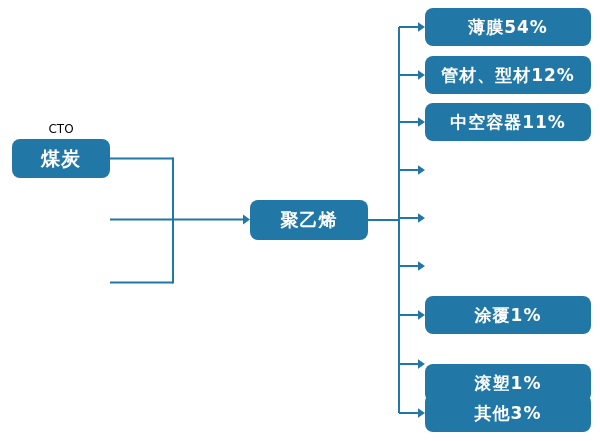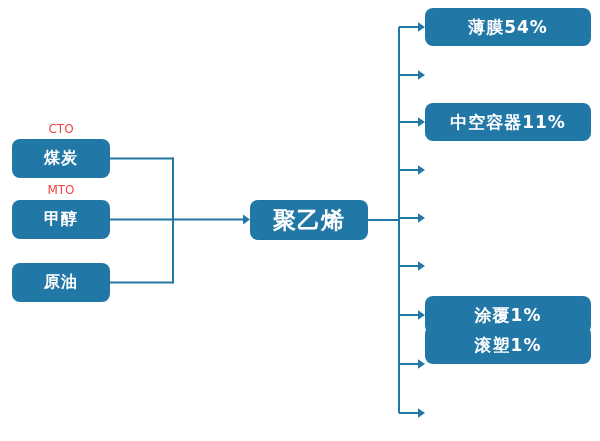--- a/index.html
+++ b/index.html
@@ -14,27 +14,27 @@
   .node {
     position:absolute;
     background:#2177A6;
     color:#ffffff;
     font-weight:bold;
     border-radius:8px;
     display:flex; align-items:center; justify-content:center;
     box-sizing:border-box;
     letter-spacing:1px;
   }
-  .node.left  { left:12px;  width:98px;  height:39px; font-size:16px; }
-  .node.mid   { left:250px; top:200px; width:118px; height:40px; font-size:23px; }
+  .node.left  { left:12px;  width:98px;  height:39px; font-size:19px; }
+  .node.mid   { left:250px; top:200px; width:118px; height:40px; font-size:18px; }
   .node.right { left:425px; width:166px; height:38px; font-size:17px; }
   .proc-label {
     position:absolute; left:12px; width:98px;
     text-align:center;
-    font-size:12px; color:#ef4444;
+    font-size:12px; color:#000000;
     line-height:16px;
   }
 </style>
 </head>
 <body>
 
 <div class="canvas">
 
   <svg class="connectors" viewBox="0 0 600 441" xmlns="http://www.w3.org/2000/svg">
     <g stroke="#2177A6" stroke-width="2" fill="none">
@@ -65,26 +65,25 @@
       <polygon points="418,165.2 418,174.8 425,170"></polygon>
       <polygon points="418,213.2 418,222.8 425,218"></polygon>
       <polygon points="418,261.2 418,270.8 425,266"></polygon>
       <polygon points="418,310.2 418,319.8 425,315"></polygon>
       <polygon points="418,359.2 418,368.8 425,364"></polygon>
       <polygon points="418,408.2 418,417.8 425,413"></polygon>
     </g>
   </svg>
 
   <div class="proc-label" style="top:121px">CTO</div>
-  <div class="proc-label" style="top:182px">MTO</div>
 
   <div class="node left" style="top:139px">煤炭</div>
-  <div class="node left" style="top:200px">甲醇</div>
-  <div class="node left" style="top:263px">原油</div>
 
   <div class="node mid">聚乙烯</div>
 
   <div class="node right" style="top:8px">薄膜54%</div>
+  <div class="node right" style="top:56px">管材、型材12%</div>
   <div class="node right" style="top:103px">中空容器11%</div>
   <div class="node right" style="top:296px">涂覆1%</div>
-  <div class="node right" style="top:326px">滚塑1%</div>
+  <div class="node right" style="top:364px">滚塑1%</div>
+  <div class="node right" style="top:394px">其他3%</div>
 
 </div>
 
 </body></html>

